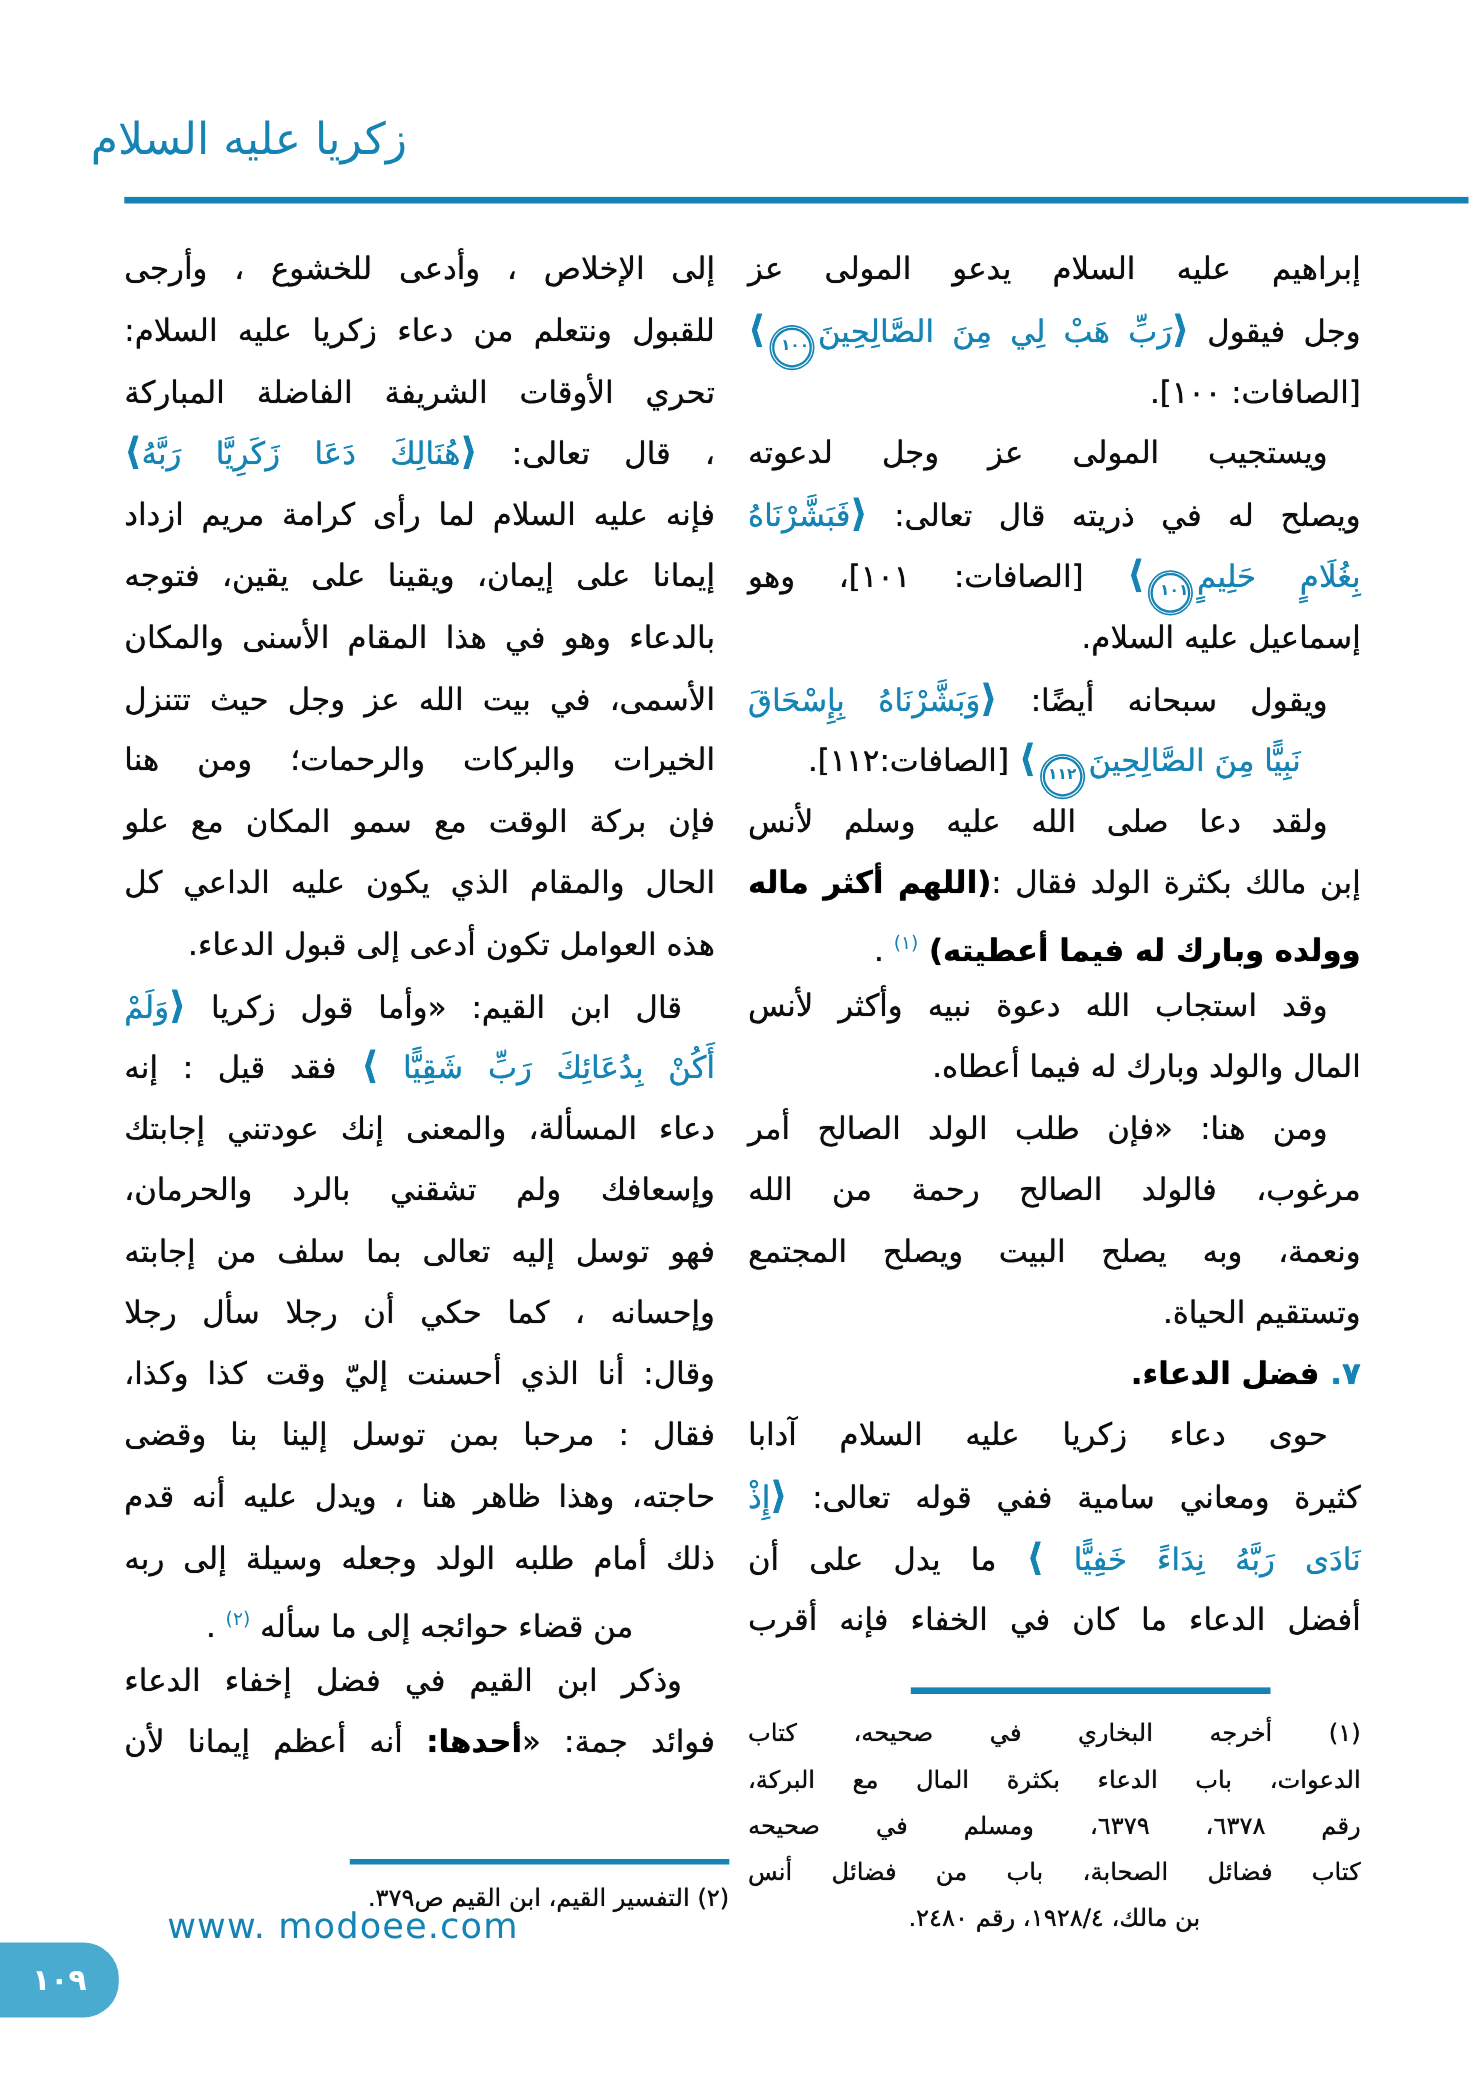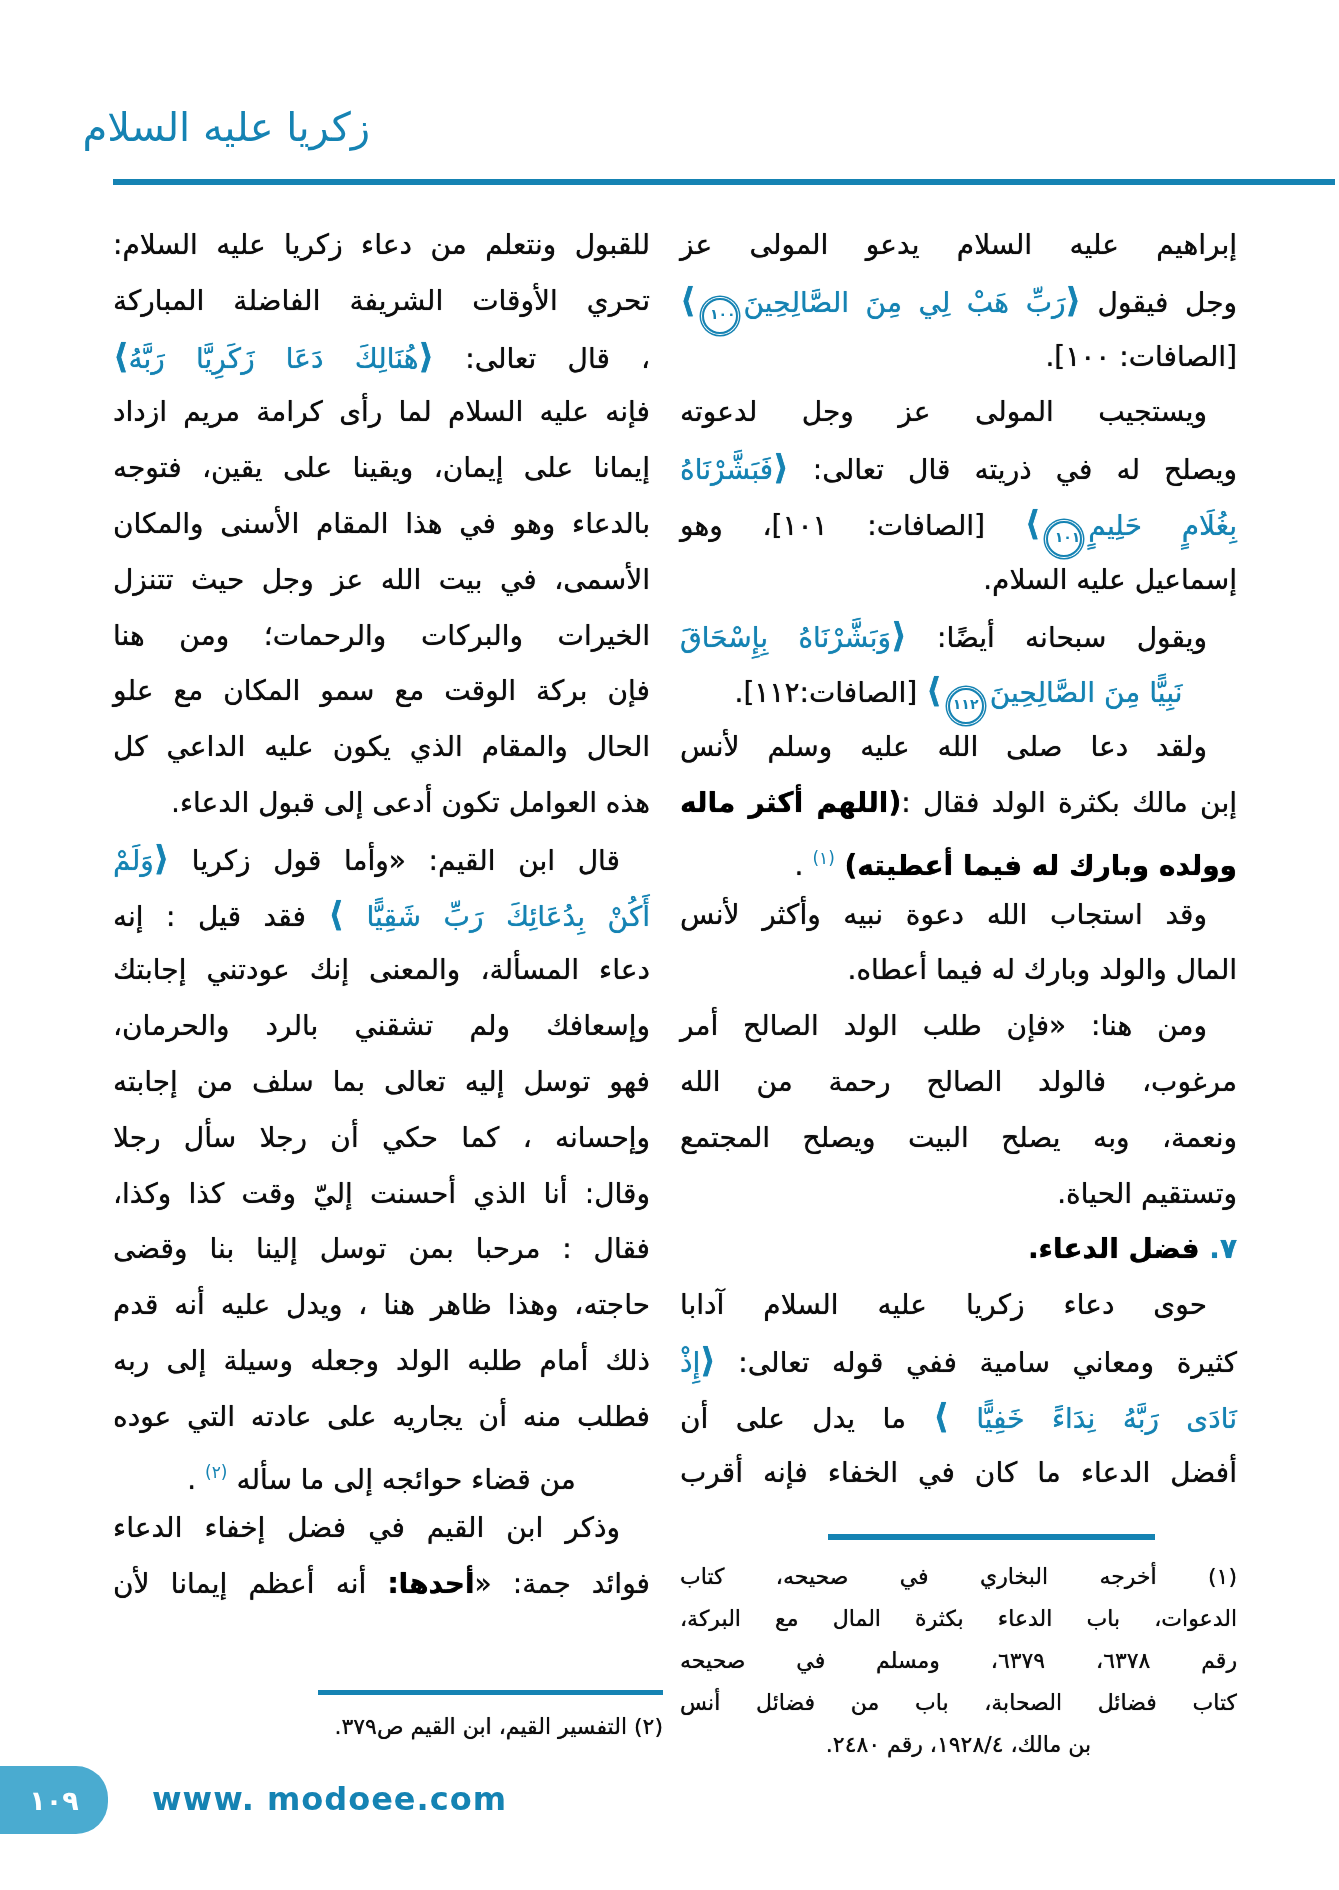--- a/index.html
+++ b/index.html
@@ -50,22 +50,22 @@
     color:var(--teal);font-size:14px;font-weight:bold;text-align:center;
     vertical-align:-7px;margin:0 6px;text-shadow:none;
   }
   .page-pill{
     position:absolute;left:0;top:1766px;width:108px;height:68px;
     background:var(--pill);border-radius:0 32px 32px 0;
     display:flex;align-items:center;justify-content:center;
     color:#ffffff;font-size:27px;font-weight:bold;letter-spacing:4px;
   }
   .website{
-    position:absolute;left:152px;top:1780px;
-    font-size:32px;color:var(--teal);font-weight:bold;letter-spacing:1px;
+    position:absolute;left:152px;top:1732px;
+    font-size:32px;color:var(--teal);font-weight:normal;letter-spacing:1px;
   }
 </style>
 </head>
 <body>
 
 <div class="page" style="--teal: #1583b3; --pill: #4aabd0; --ink: #0d0d0d;">
   <div class="header-title">زكريا عليه السلام</div>
   <div class="header-rule"></div>
 
   <div class="col col-right" id="col-right">
@@ -87,20 +87,21 @@
       <div class="line j"><span class="sn">مرغوب، فالولد الصالح رحمة من الله</span></div>
       <div class="line j"><span class="sn">ونعمة، وبه يصلح البيت ويصلح المجتمع</span></div>
       <div class="line r"><span class="sn">وتستقيم الحياة.</span></div>
       <div class="line r"><span class="st">٧.</span><span class="sb"> فضل الدعاء.</span></div>
       <div class="line j ind"><span class="sn">حوى دعاء زكريا عليه السلام آدابا</span></div>
       <div class="line j"><span class="sn">كثيرة ومعاني سامية ففي قوله تعالى: </span><span class="sp">⟨</span><span class="sv">إِذْ</span></div>
       <div class="line j"><span class="sv">نَادَى رَبَّهُ نِدَاءً خَفِيًّا </span><span class="sp">⟩</span><span class="sn"> ما يدل على أن</span></div>
       <div class="line j"><span class="sn">أفضل الدعاء ما كان في الخفاء فإنه أقرب</span></div>
     </div>
   <div class="col col-left" id="col-left">
+      <div class="line j"><span class="sn">إلى الإخلاص ، وأدعى للخشوع ، وأرجى</span></div>
       <div class="line j"><span class="sn">للقبول ونتعلم من دعاء زكريا عليه السلام:</span></div>
       <div class="line j"><span class="sn">تحري الأوقات الشريفة الفاضلة المباركة</span></div>
       <div class="line j"><span class="sn">، قال تعالى: </span><span class="sp">⟨</span><span class="sv">هُنَالِكَ دَعَا زَكَرِيَّا رَبَّهُ</span><span class="sp">⟩</span></div>
       <div class="line j"><span class="sn">فإنه عليه السلام لما رأى كرامة مريم ازداد</span></div>
       <div class="line j"><span class="sn">إيمانا على إيمان، ويقينا على يقين، فتوجه</span></div>
       <div class="line j"><span class="sn">بالدعاء وهو في هذا المقام الأسنى والمكان</span></div>
       <div class="line j"><span class="sn">الأسمى، في بيت الله عز وجل حيث تتنزل</span></div>
       <div class="line j"><span class="sn">الخيرات والبركات والرحمات؛ ومن هنا</span></div>
       <div class="line j"><span class="sn">فإن بركة الوقت مع سمو المكان مع علو</span></div>
       <div class="line j"><span class="sn">الحال والمقام الذي يكون عليه الداعي كل</span></div>
@@ -108,21 +109,20 @@
       <div class="line j ind"><span class="sn">قال ابن القيم: «وأما قول زكريا </span><span class="sp">⟨</span><span class="sv">وَلَمْ</span></div>
       <div class="line j"><span class="sv">أَكُنْ بِدُعَائِكَ رَبِّ شَقِيًّا </span><span class="sp">⟩</span><span class="sn"> فقد قيل : إنه</span></div>
       <div class="line j"><span class="sn">دعاء المسألة، والمعنى إنك عودتني إجابتك</span></div>
       <div class="line j"><span class="sn">وإسعافك ولم تشقني بالرد والحرمان،</span></div>
       <div class="line j"><span class="sn">فهو توسل إليه تعالى بما سلف من إجابته</span></div>
       <div class="line j"><span class="sn">وإحسانه ، كما حكي أن رجلا سأل رجلا</span></div>
       <div class="line j"><span class="sn">وقال: أنا الذي أحسنت إليّ وقت كذا وكذا،</span></div>
       <div class="line j"><span class="sn">فقال : مرحبا بمن توسل إلينا بنا وقضى</span></div>
       <div class="line j"><span class="sn">حاجته، وهذا ظاهر هنا ، ويدل عليه أنه قدم</span></div>
       <div class="line j"><span class="sn">ذلك أمام طلبه الولد وجعله وسيلة إلى ربه</span></div>
-      <div class="line j"><span class="sn">فطلب منه أن يجاريه على عادته التي عوده</span></div>
       <div class="line c"><span class="sn">من قضاء حوائجه إلى ما سأله </span><span class="sr">(٢)</span><span class="sn"> .</span></div>
       <div class="line j ind"><span class="sn">وذكر ابن القيم في فضل إخفاء الدعاء</span></div>
       <div class="line j"><span class="sn">فوائد جمة: «</span><span class="sb">أحدها:</span><span class="sn"> أنه أعظم إيمانا لأن</span></div>
     </div>
 
   <div class="fn-sep fn-sep-right"></div>
   <div class="fn-sep fn-sep-left"></div>
 
   <div class="fn fn-right" id="fn-right">
       <div class="line j"><span class="sn">(١) أخرجه البخاري في صحيحه، كتاب</span></div>

